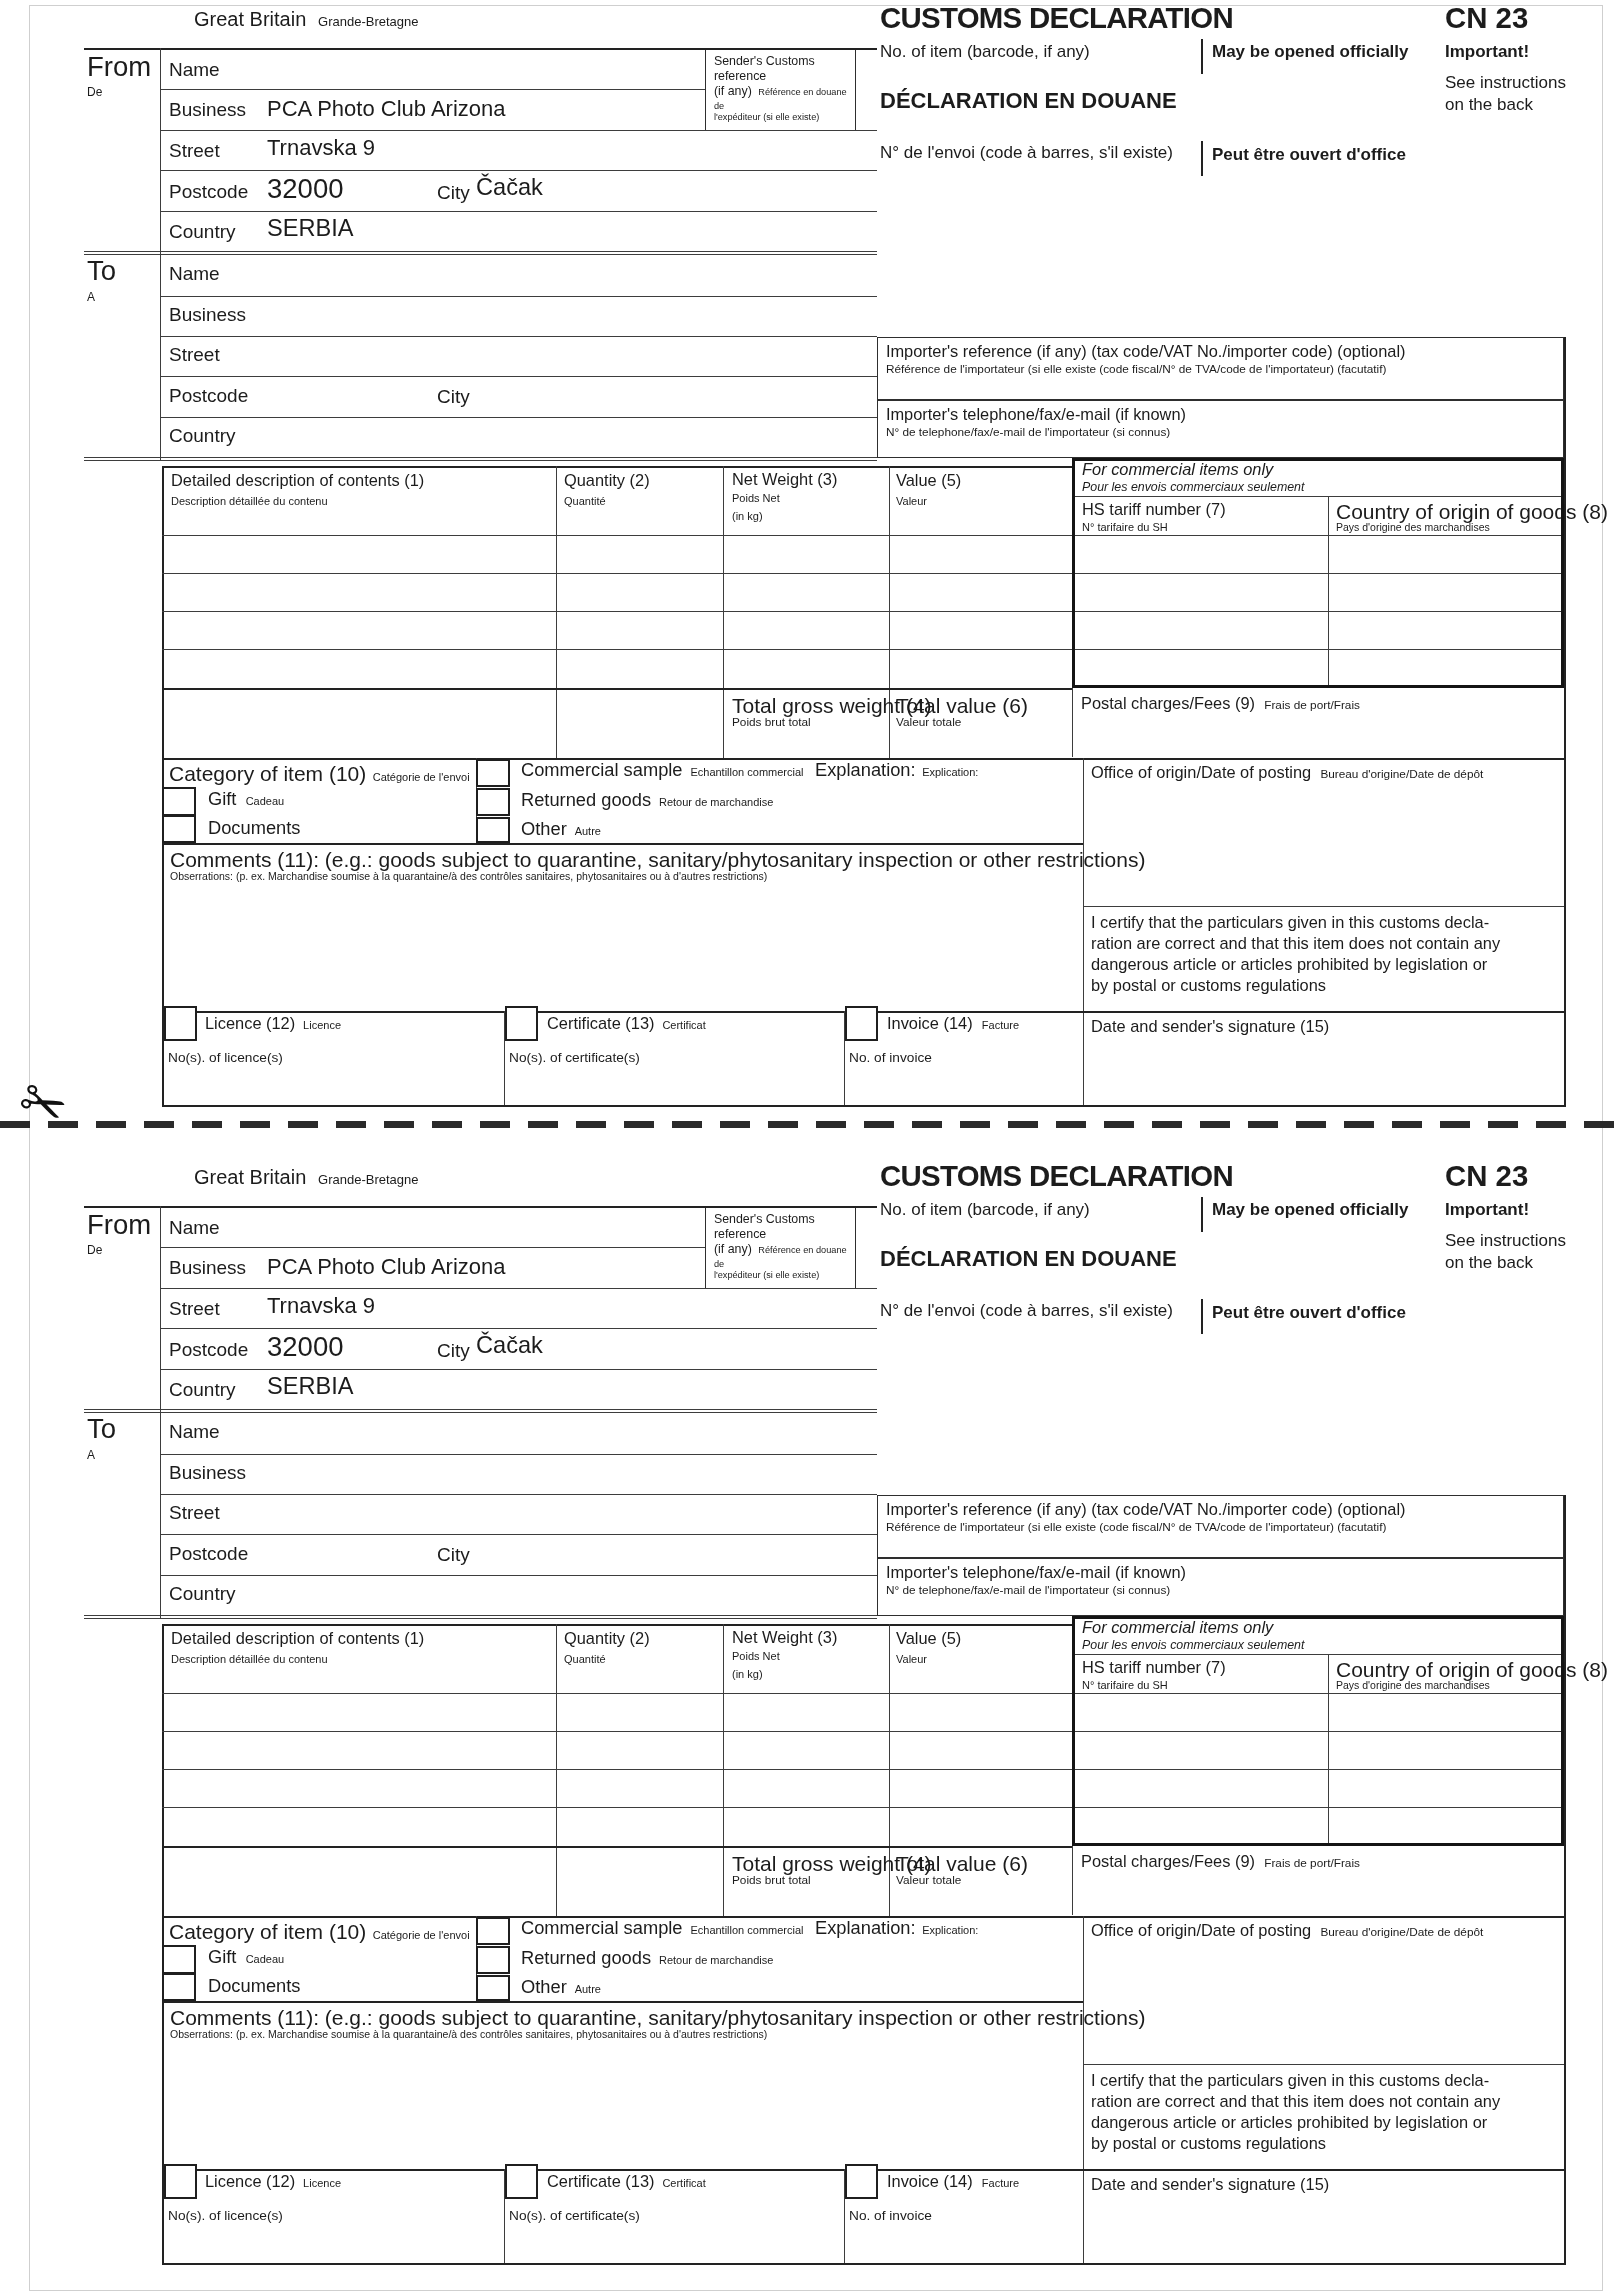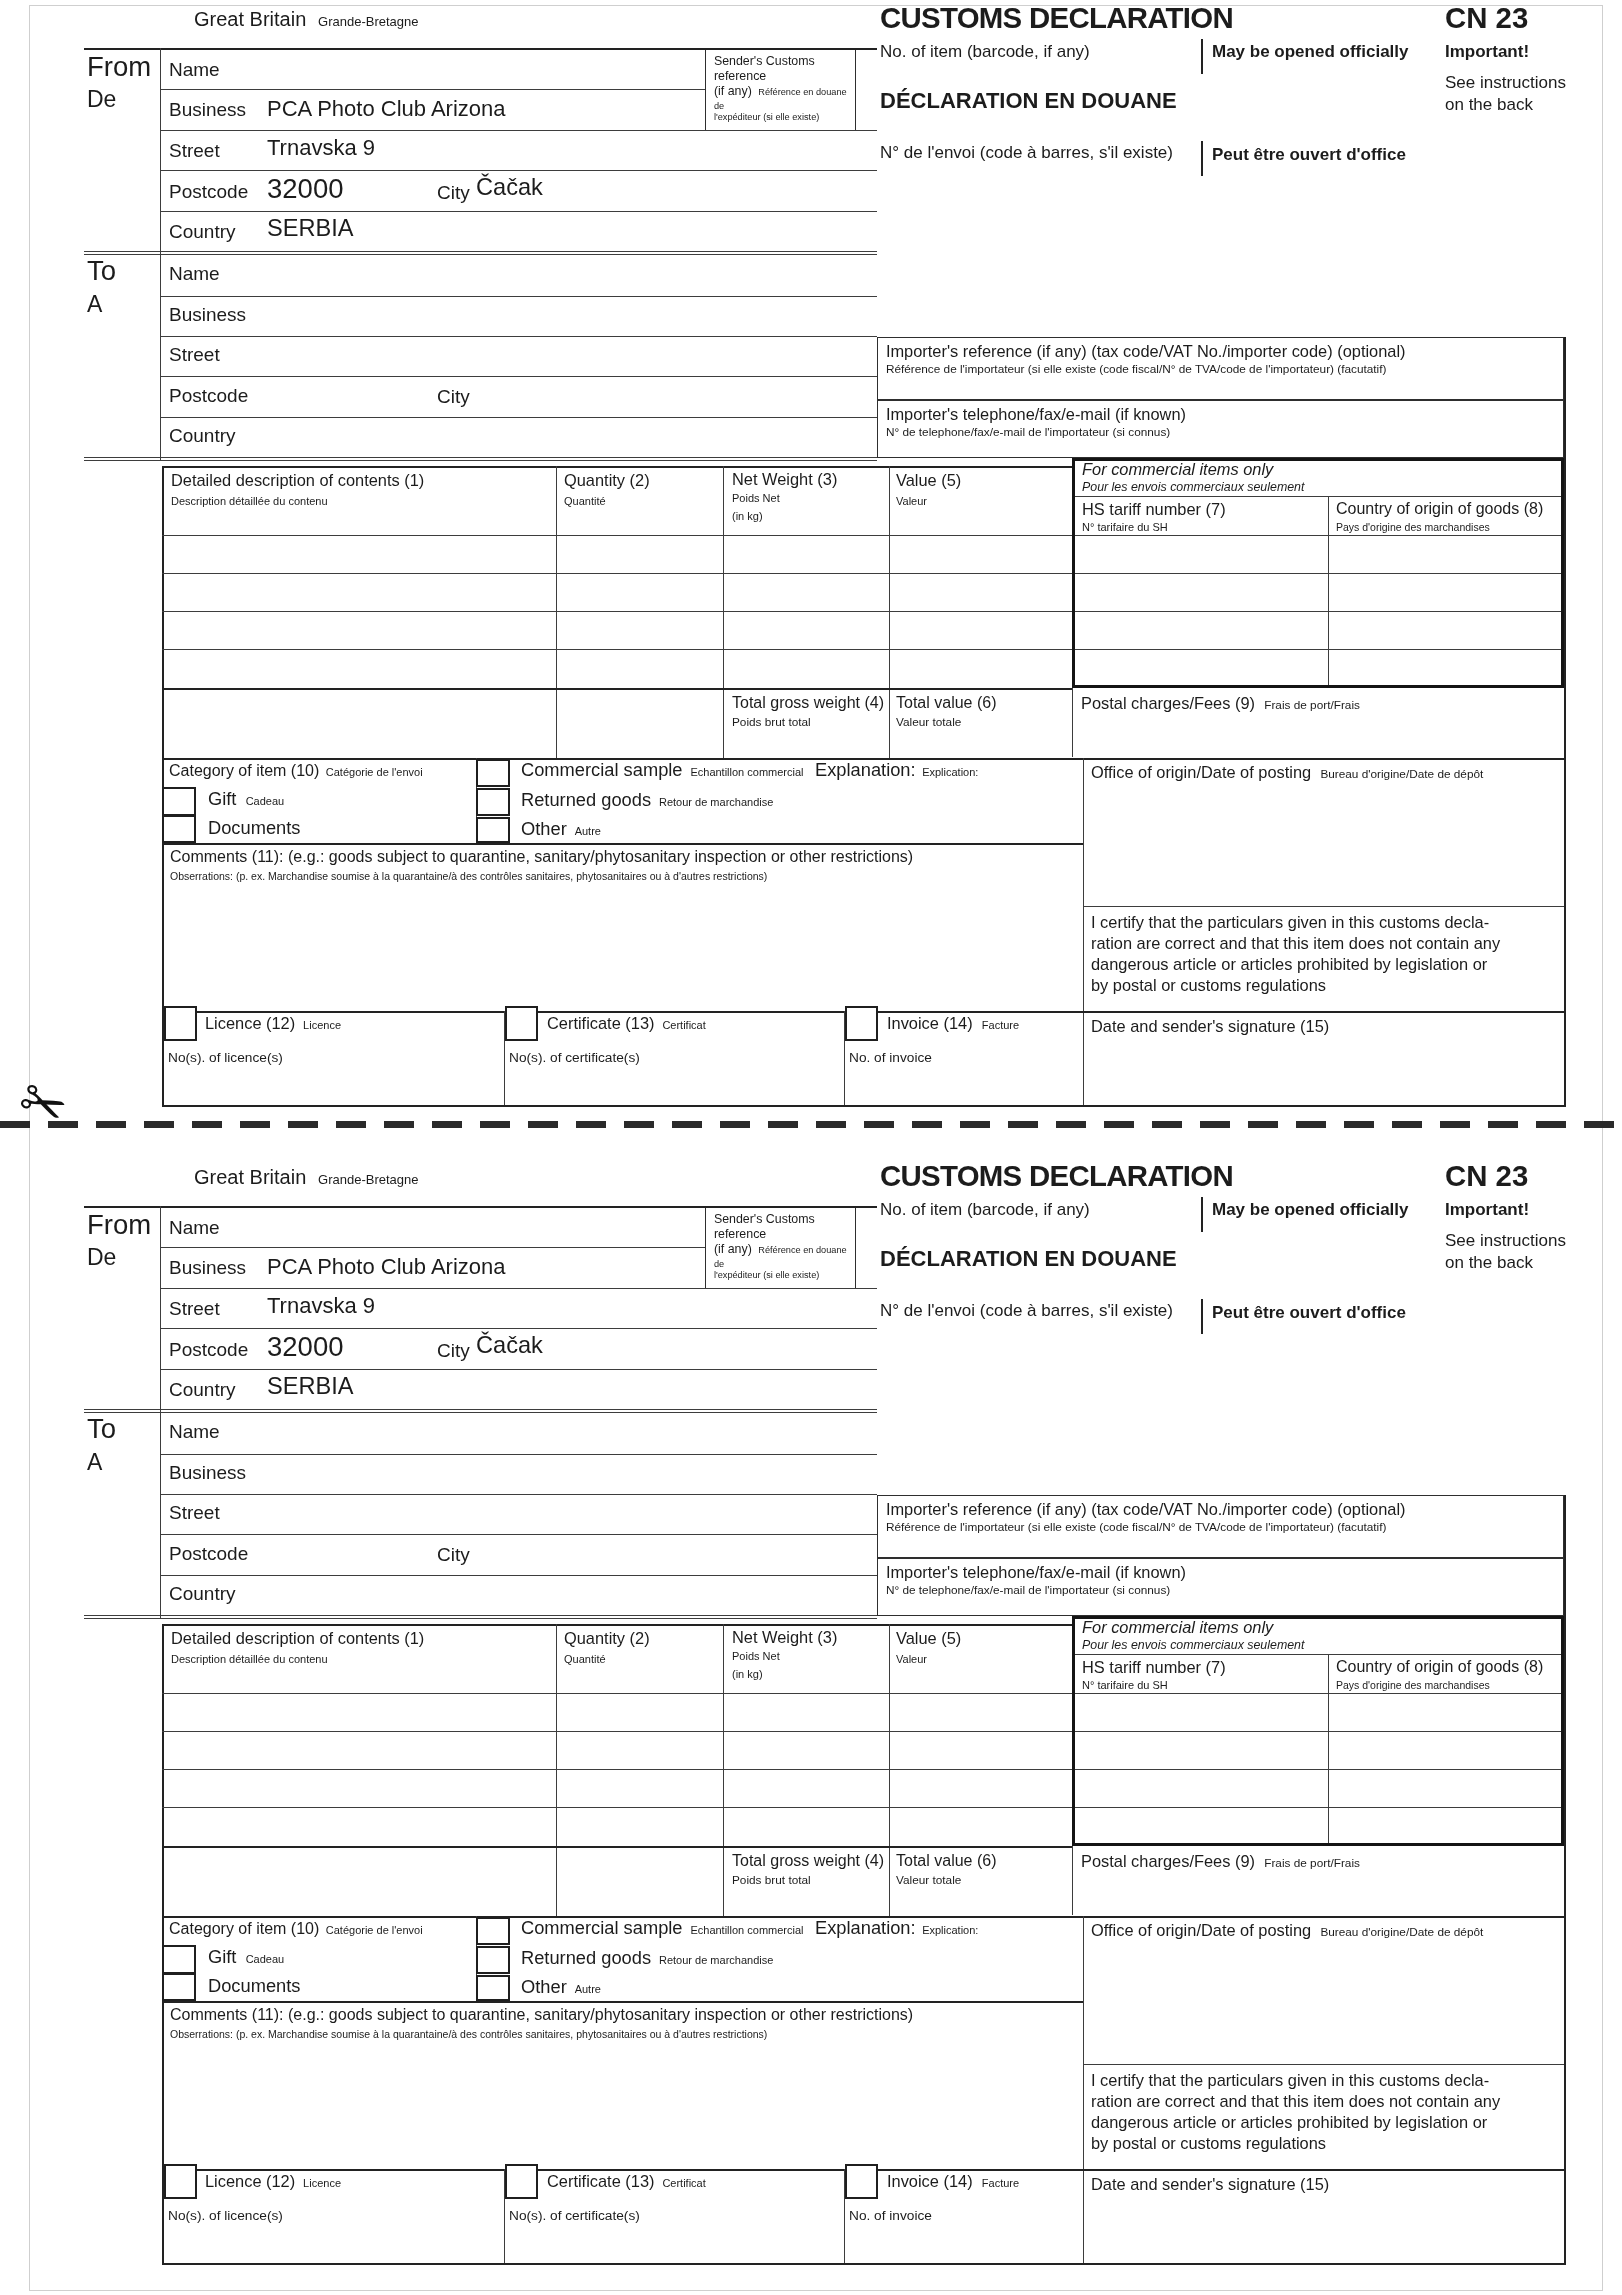--- a/index.html
+++ b/index.html
@@ -4,22 +4,22 @@
 <style>
   html,body{margin:0;padding:0;background:#fff;}
   .page{position:relative;width:1623px;height:2295px;background:#fff;overflow:hidden;
         font-family:"Liberation Sans","DejaVu Sans",sans-serif;color:#1c1c1c;}
   .copy{position:absolute;left:0;top:0;width:1623px;height:1107px;}
   .t{position:absolute;line-height:1.15;white-space:nowrap;color:#1c1c1c;}
   .pre{white-space:pre-line;line-height:1.28;}
   .b{font-weight:bold;}
   .i{font-style:italic;}
   .s14{font-size:9.2px}.s16{font-size:10.5px}.s17{font-size:11px}.s18{font-size:11.8px}
-  .s19{font-size:12.4px}.s20{font-size:13px}.s21{font-size:13.7px}.s24{font-size:16px}
-  .s25{font-size:16.4px}.s26{font-size:17px}.s27{font-size:23px}.s28{font-size:18.3px}
+  .s19{font-size:12.4px}.s20{font-size:13px}.s21{font-size:13.7px}.s24{font-size:21px}
+  .s25{font-size:16.4px}.s26{font-size:17px}.s27{font-size:12px}.s28{font-size:18.3px}
   .s29{font-size:19px}.s31{font-size:20px}.s34{font-size:22px}.s36{font-size:23.6px}
   .s42{font-size:27.5px}.s45{font-size:29.4px}.ml10{margin-left:6.5px}.ml12{margin-left:7.9px}.ml14{margin-left:9.2px}.ml18{margin-left:11.8px}
   .hl{position:absolute;height:1.3px;background:#3d3d3d;}
   .hl3{position:absolute;height:2px;background:#222;}
   .vl{position:absolute;width:1.3px;background:#3d3d3d;}
   .vl3{position:absolute;width:2px;background:#222;}
   .bx{position:absolute;box-sizing:border-box;border:1.3px solid #2e2e2e;background:#fff;}
   .thick{position:absolute;box-sizing:border-box;border:3.3px solid #141414;}
   .cb{position:absolute;box-sizing:border-box;border:2px solid #1f1f1f;background:#fff;z-index:5;}
   .bar{position:absolute;width:2px;background:#222;}

